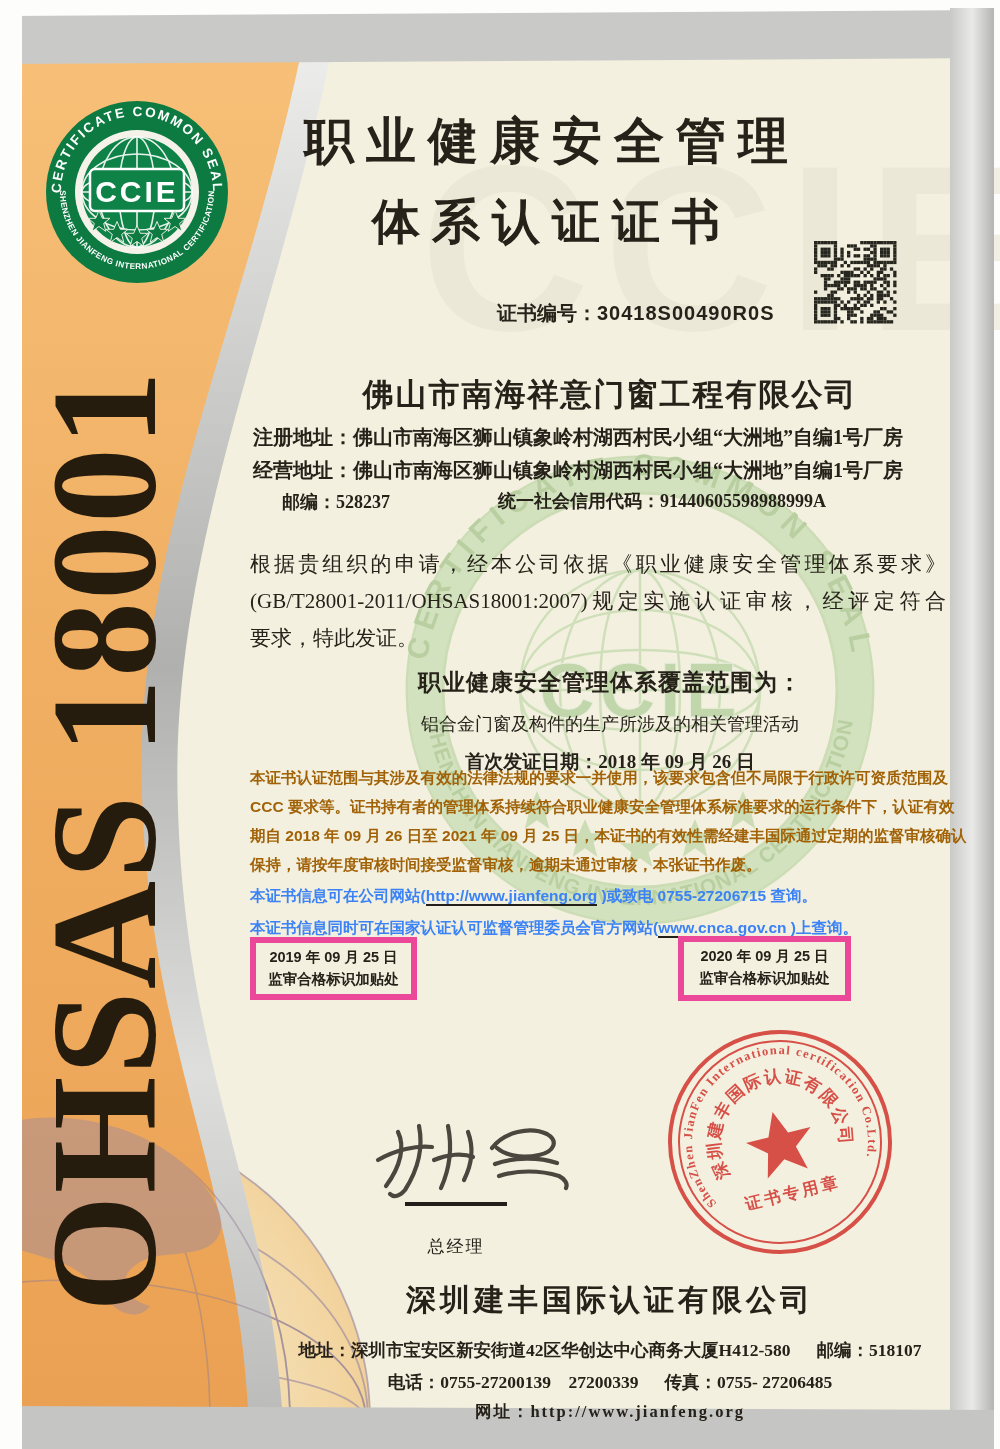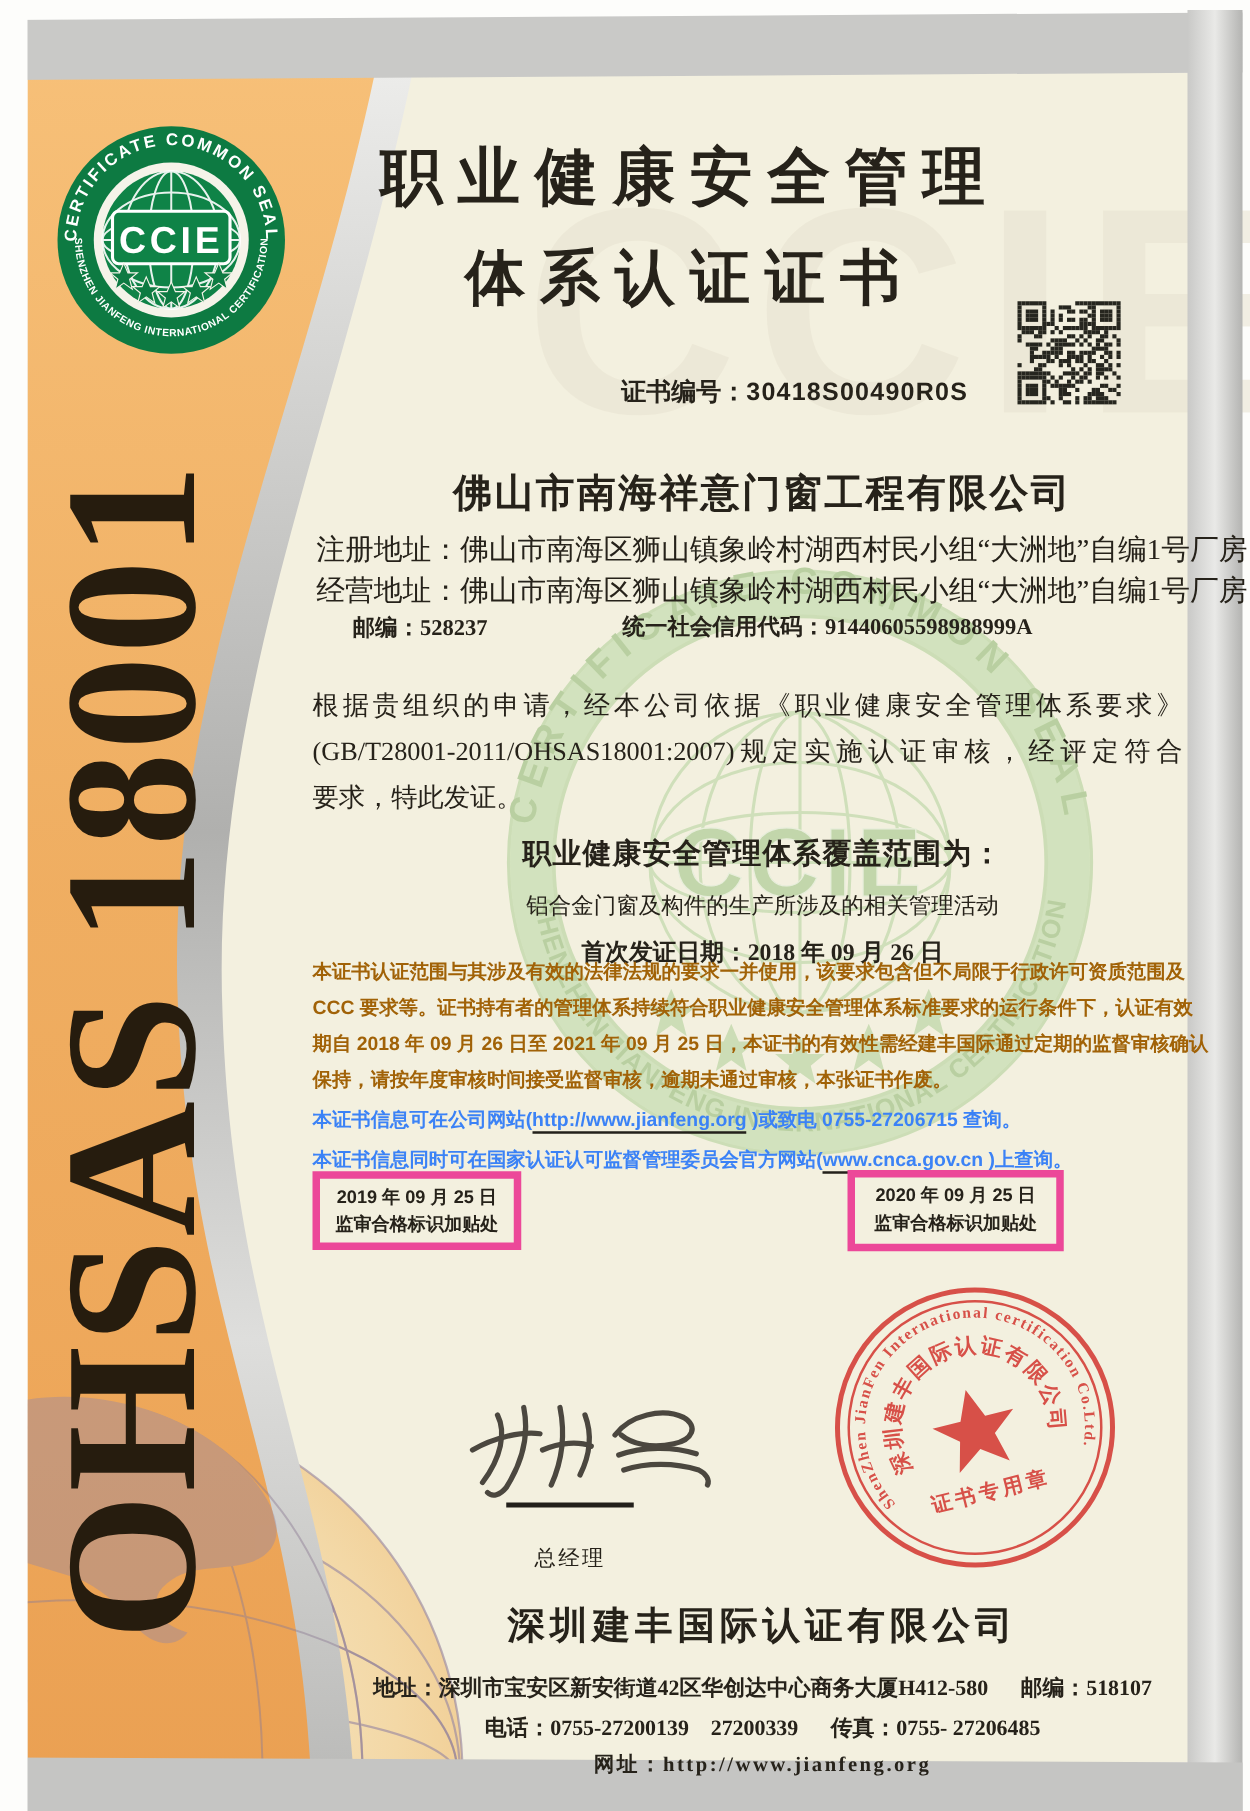--- a/index.html
+++ b/index.html
@@ -11,21 +11,21 @@
   .sans{font-family:"Liberation Sans","DejaVu Sans",sans-serif;}
   .b{font-weight:bold;}
   .just{text-align:justify;text-align-last:justify;}
   .url{border-bottom:2px solid #23201b;}
 
   #title1{left:152px;top:86px;width:800px;font-size:50px;font-weight:bold;letter-spacing:12px;}
   #title2{left:152px;top:168px;width:800px;font-size:48px;font-weight:bold;letter-spacing:12px;}
   #certno{left:497px;top:300px;font-size:20px;font-weight:bold;}
   #certno .val{font-family:"Liberation Sans","DejaVu Sans",sans-serif;letter-spacing:1px;}
   #company{left:210px;top:352px;width:800px;font-size:31px;font-weight:bold;letter-spacing:2px;}
-  .addr{left:253px;font-size:23px;}
+  .addr{left:253px;font-size:20px;font-weight:bold;}
   #addr1{top:424px;} #addr2{top:457px;}
   #postal{left:253px;top:490px;font-size:18px;font-weight:bold;padding-left:29px;}
   #credit{left:498px;top:489px;font-size:18px;font-weight:bold;text-align:right;}
   .grant{left:250px;width:696px;font-size:21px;line-height:37px;height:37px;overflow:visible;}
   #grant1{top:546px;} #grant2{top:583px;} #grant3{top:620px;}
   #scopehead{left:210px;top:645px;width:800px;font-size:23px;font-weight:bold;letter-spacing:1px;}
   #scopetext{left:210px;top:690px;width:800px;font-size:18px;}
   #firstissue{left:210px;top:727px;width:800px;font-size:19px;font-weight:bold;}
   .fp{left:250px;width:698px;font-size:15.5px;line-height:29px;font-weight:600;color:#a16207;}
   #fp1{top:763px;} #fp2{top:792px;} #fp3{top:821px;} #fp4{top:850px;}

